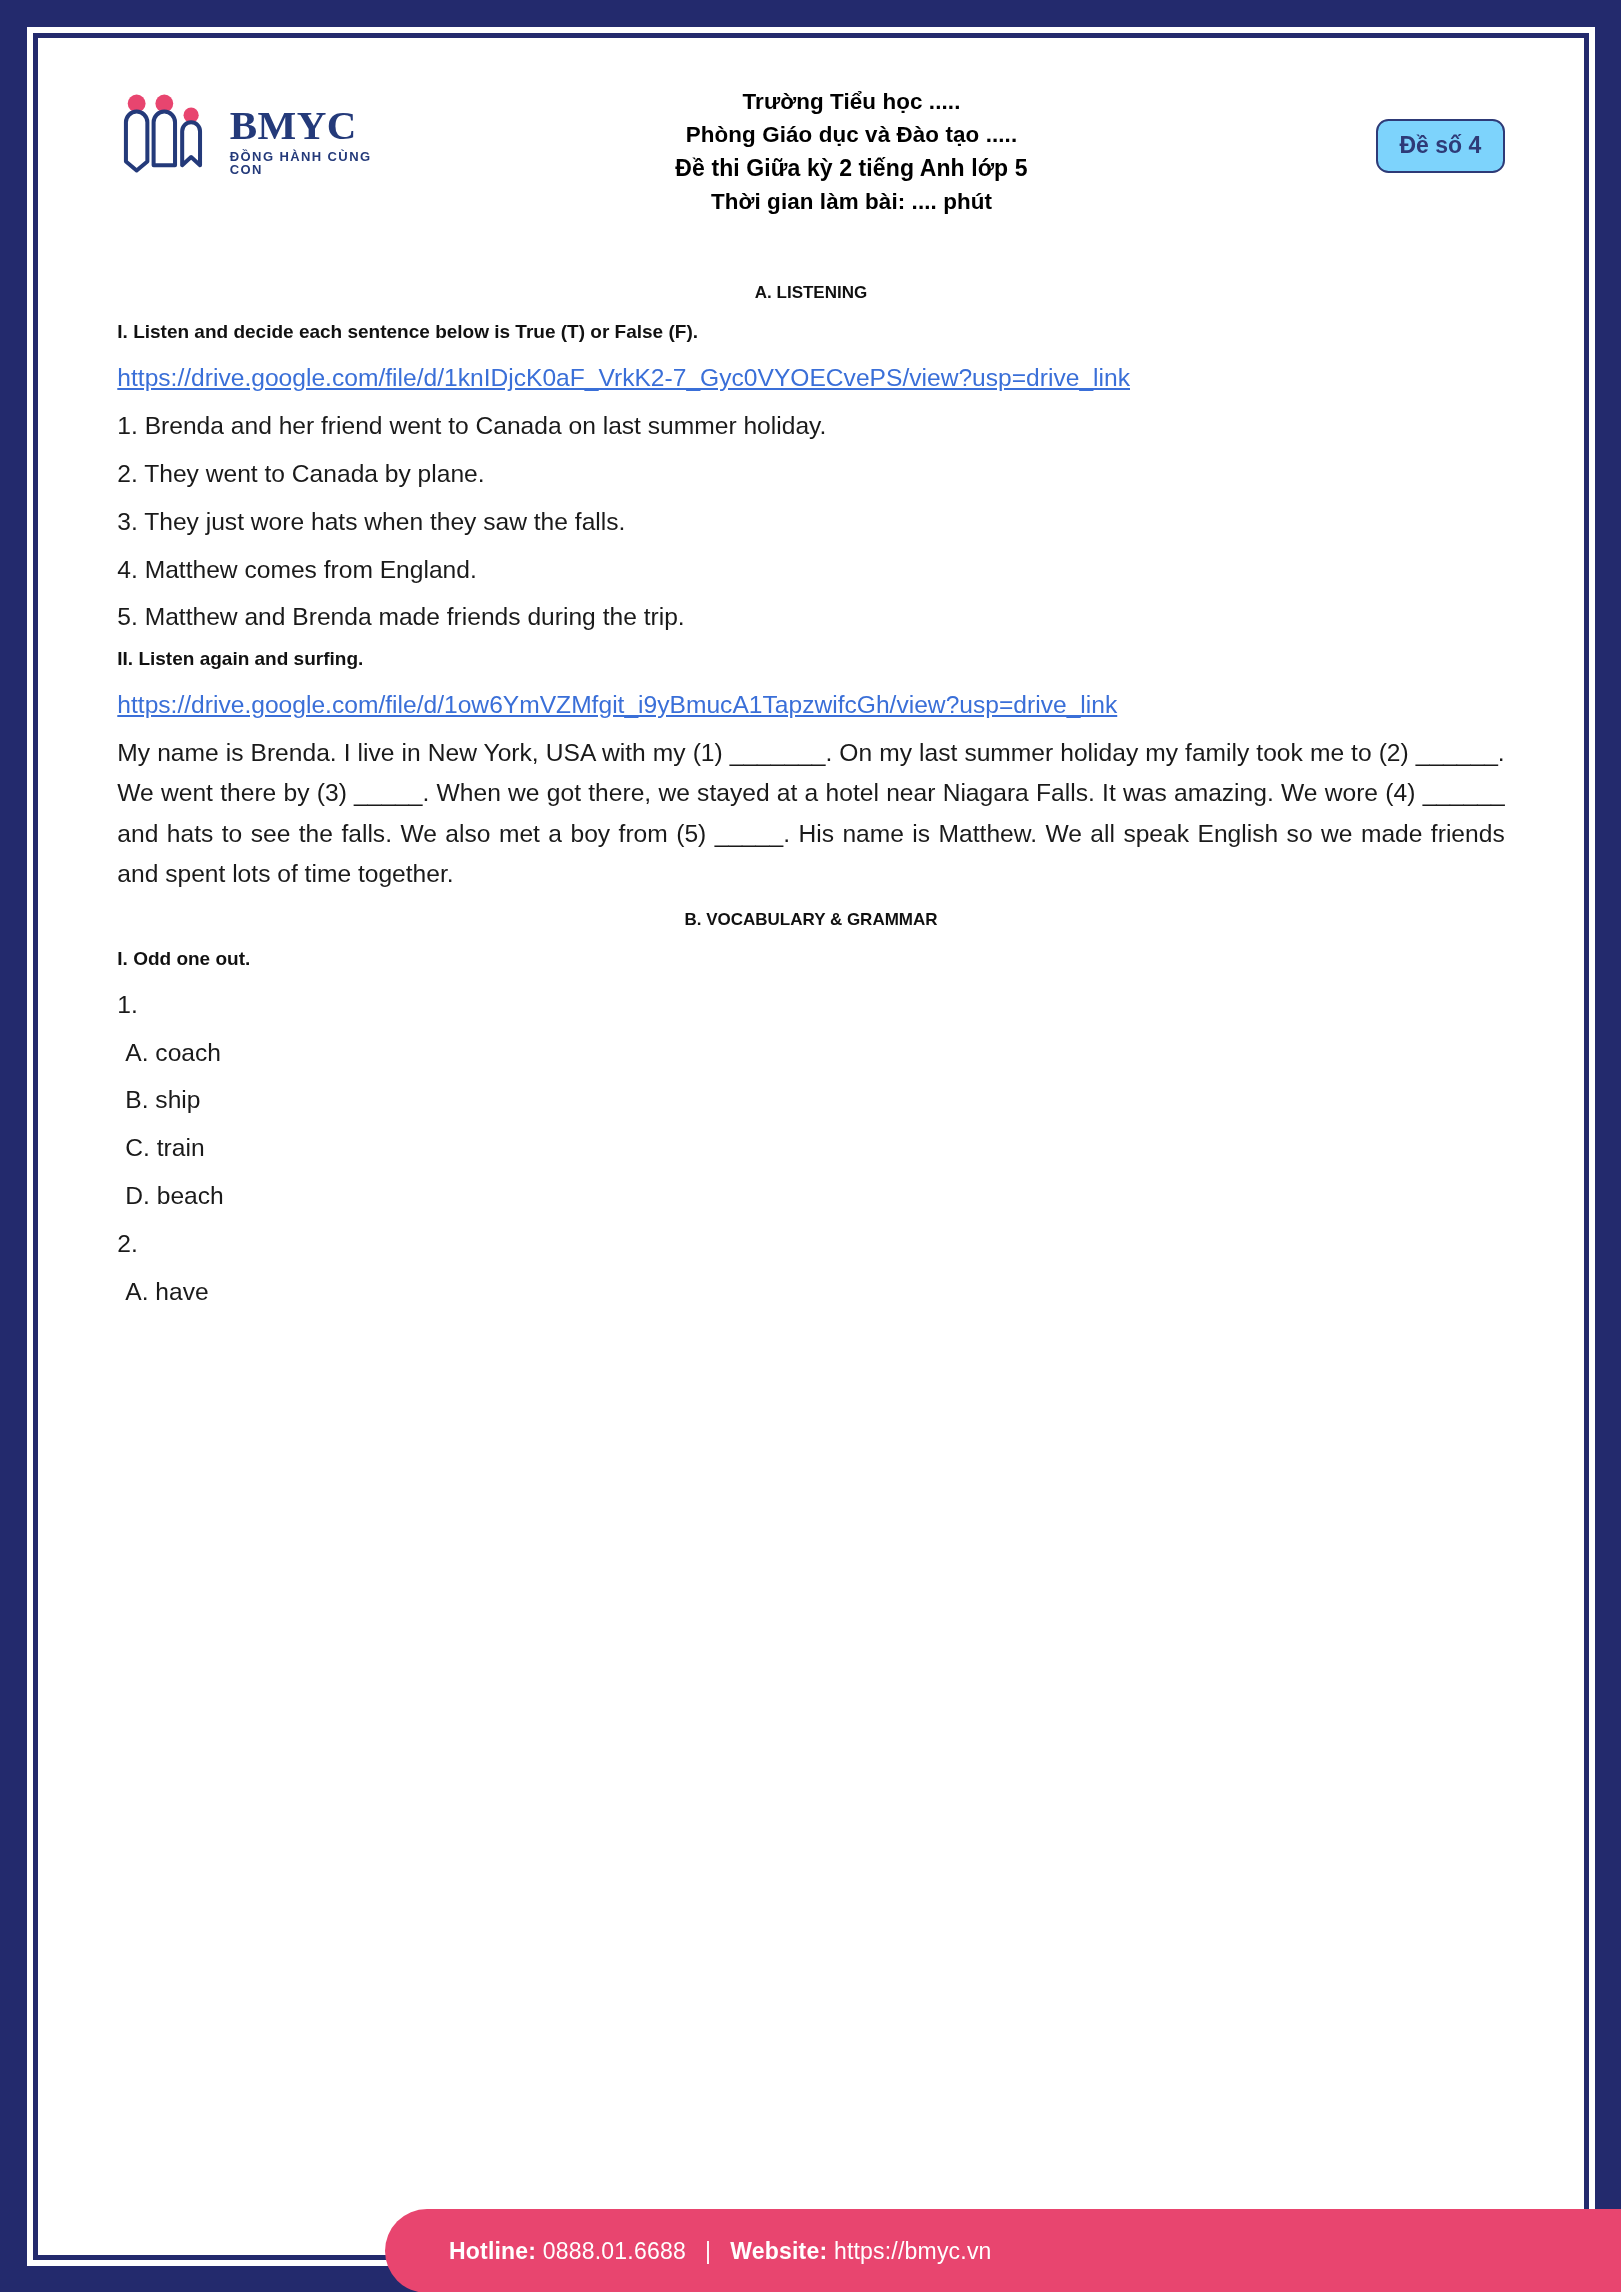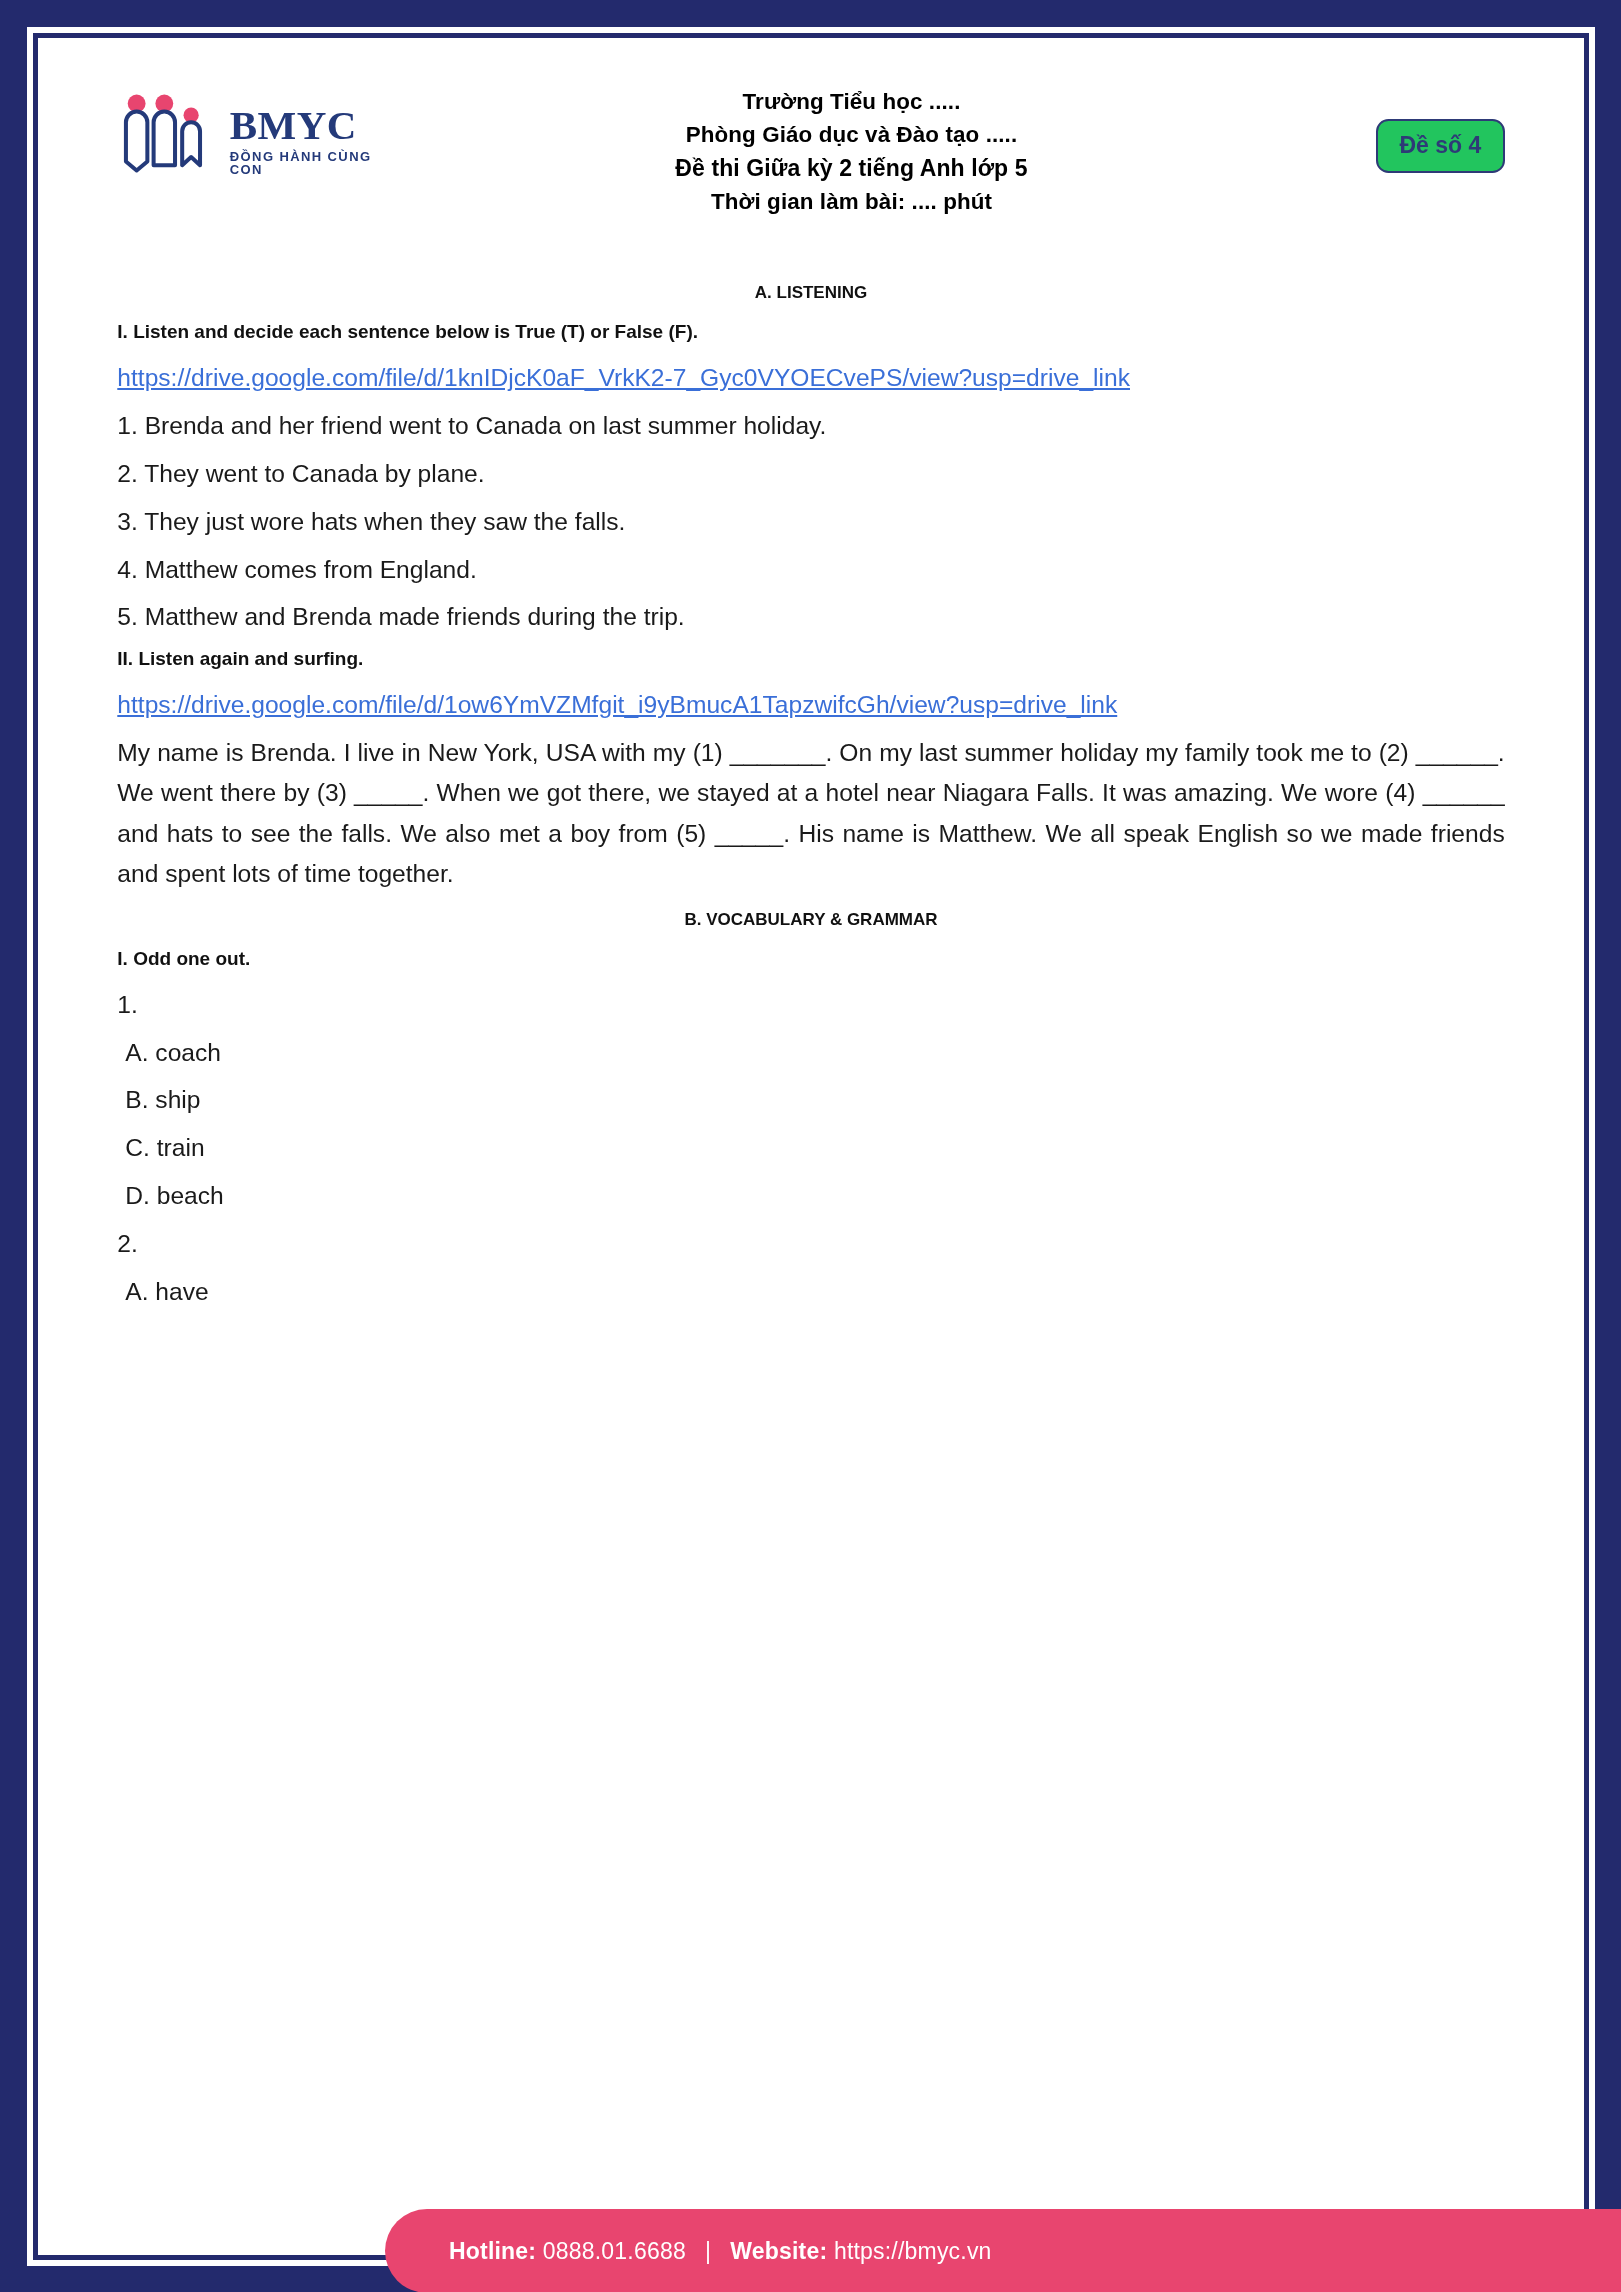--- a/index.html
+++ b/index.html
@@ -100,21 +100,21 @@
     padding-top: 50px;
   }
   .de-so-badge {
     border: 2.7px solid #2e3a77;
     border-radius: 12.5px;
     color: #2e3a77;
     font-size: 23px;
     font-weight: 700;
     padding: 11.6px 21.5px;
     white-space: nowrap;
-    background: #22c55e;
+    background: #7dd3fc;
   }
 
   
   .content {
     padding-top: 50px;
     color: #1a1a1a;
   }
   .sec-head {
     font-size: 17px;
     font-weight: 700;

